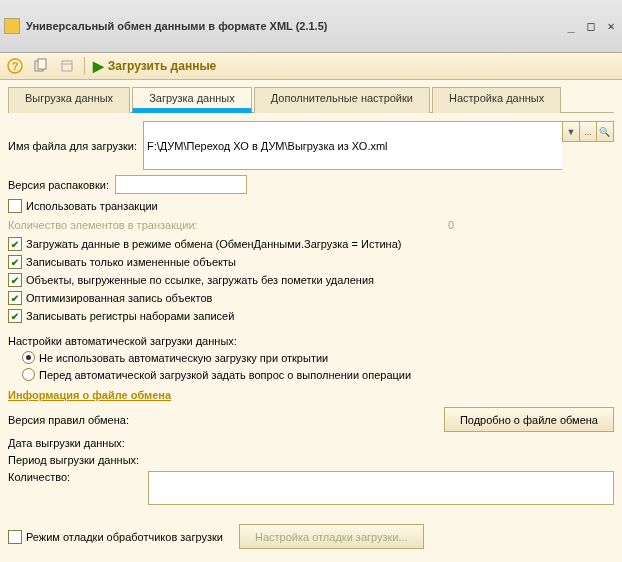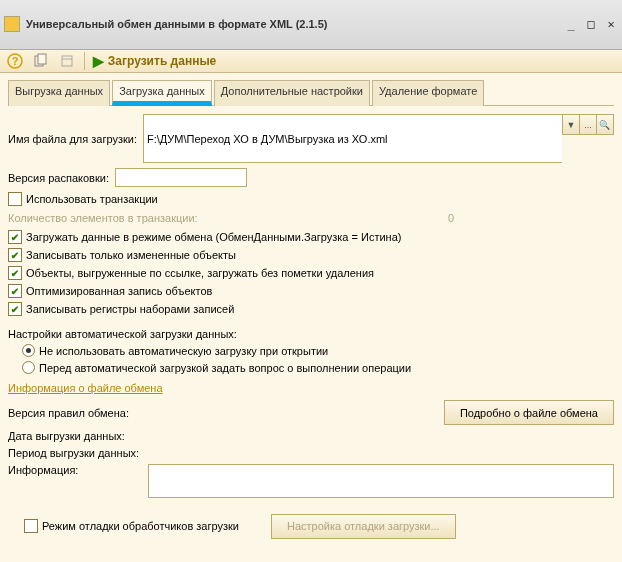--- a/index.html
+++ b/index.html
@@ -10,37 +10,37 @@
 .titlebar .winbtns{display:flex;gap:6px}
 .winbtn{width:14px;height:14px;text-align:center;line-height:14px;font-family:monospace;color:#333;cursor:pointer;font-size:12px}
 .toolbar{height:26px;background:linear-gradient(#fdf4dc,#f3e6c4);border-bottom:1px solid #cbb884;display:flex;align-items:center;padding:0 6px;gap:8px}
 .tbtn{width:18px;height:18px;display:flex;align-items:center;justify-content:center;cursor:pointer}
 .tbtn svg{width:16px;height:16px}
 .divider{width:1px;height:18px;background:#cbb884}
 .loadbtn{display:flex;align-items:center;gap:4px;color:#8a6d00;font-weight:bold;cursor:pointer;font-size:12px}
 .loadbtn .arrow{color:#2a8a00;font-size:14px}
 .content{flex:1;padding:6px 8px 8px;display:flex;flex-direction:column}
 .tabs{display:flex;border-bottom:1px solid #c4b48a;margin-bottom:8px}
-.tab{padding:4px 6px;background:#f2e8cc;border:1px solid #c4b48a;border-bottom:none;margin-right:2px;cursor:pointer;position:relative;top:1px;color:#333}
+.tab{padding:4px 16px;background:#f2e8cc;border:1px solid #c4b48a;border-bottom:none;margin-right:2px;cursor:pointer;position:relative;top:1px;color:#333}
 .tab.active{background:#fdf7e8;border-bottom:5px solid #0ea5e9}
 .row{display:flex;align-items:center;margin-bottom:5px}
 .lbl{white-space:nowrap;margin-right:6px}
 .input{flex:1;border:1px solid #bca96e;background:#fff;height:17px;padding:15px 3px;font-size:11px}
 .combo{display:flex}
 .combo .input{border-right:none}
 .combo .cbtn{width:16px;height:19px;border:1px solid #bca96e;background:linear-gradient(#fdf8e8,#efe3c0);display:flex;align-items:center;justify-content:center;cursor:pointer;font-size:9px;color:#555}
 .combo .cbtn+.cbtn{border-left:none}
 .chk{display:flex;align-items:center;margin-bottom:4px;cursor:pointer}
 .chkbox{width:12px;height:12px;border:1px solid #8a7a3e;background:#fff;margin-right:4px;display:flex;align-items:center;justify-content:center;font-size:10px;color:#2a7a00;font-weight:bold}
 .indent{margin-left:20px}
 .disabled{color:#b0a680}
 .radio{display:flex;align-items:center;margin-bottom:4px;cursor:pointer;margin-left:14px}
 .rdot{width:11px;height:11px;border:1px solid #8a7a3e;border-radius:50%;background:#fff;margin-right:4px;display:flex;align-items:center;justify-content:center}
 .rdot.sel::after{content:"";width:5px;height:5px;background:#333;border-radius:50%}
-.section-title{color:#b78b00;font-weight:normal;text-decoration:underline;margin:4px 0 6px}
+.section-title{color:#b78b00;font-weight:bold;text-decoration:underline;margin:4px 0 6px}
 .info-row{display:flex;align-items:center;margin-bottom:5px}
 .info-lbl{width:140px}
 .btn{border:1px solid #bca96e;background:linear-gradient(#fdf8e8,#efe3c0);padding:2px 15px;cursor:pointer;height:19px;display:inline-flex;align-items:center}
 .btn.dis{color:#b0a680}
 .comment-box{flex:1;border:1px solid #bca96e;background:#fff;height:32px}
 .txn-row{display:flex;align-items:center;margin:2px 0 6px}
 .txn-val{width:60px;text-align:right;margin-left:auto;margin-right:160px;color:#b0a680}
 .pwfield{width:130px;border:1px solid #bca96e;background:#fff;height:17px}
 </style>
 </head>
@@ -82,21 +82,21 @@
     <span>Загрузить данные</span>
   </span>
 </div>
 
 <div class="content">
 
 <div class="tabs">
   <div class="tab">Выгрузка данных</div>
   <div class="tab active">Загрузка данных</div>
   <div class="tab">Дополнительные настройки</div>
-  <div class="tab">Удаление формате</div>
+  <div class="tab">Настройка данных</div>
 </div>
 
 <div class="row">
   <span class="lbl">Имя файла для загрузки:</span>
   <div class="combo" style="flex:1">
     <input class="input" value="F:\ДУМ\Переход ХО в ДУМ\Выгрузка из ХО.xml" style="">
     <span class="cbtn">▼</span>
     <span class="cbtn">...</span>
     <span class="cbtn">🔍</span>
   </div>
@@ -153,28 +153,28 @@
   <span style="flex:1"></span>
   <span class="btn">Подробно о файле обмена</span>
 </div>
 <div class="info-row">
         <span class="info-lbl">Дата выгрузки данных:</span>
       </div>
 <div class="info-row">
         <span class="info-lbl">Период выгрузки данных:</span>
       </div>
 <div class="info-row" style="align-items:flex-start">
-  <span class="info-lbl">Информация:</span>
+  <span class="info-lbl">Количество:</span>
   <div class="comment-box"></div>
 </div>
 
 <div style="flex:1"></div>
 
 <div class="row">
-  <div class="chk" style="margin:16px">
+  <div class="chk" style="margin:0">
     <span class="chkbox"></span>
           <span>Режим отладки обработчиков загрузки</span>
   </div>
   <span style="width:16px"></span>
   <span class="btn dis">Настройка отладки загрузки...</span>
 </div>
 
 </div>
 </div>
 

